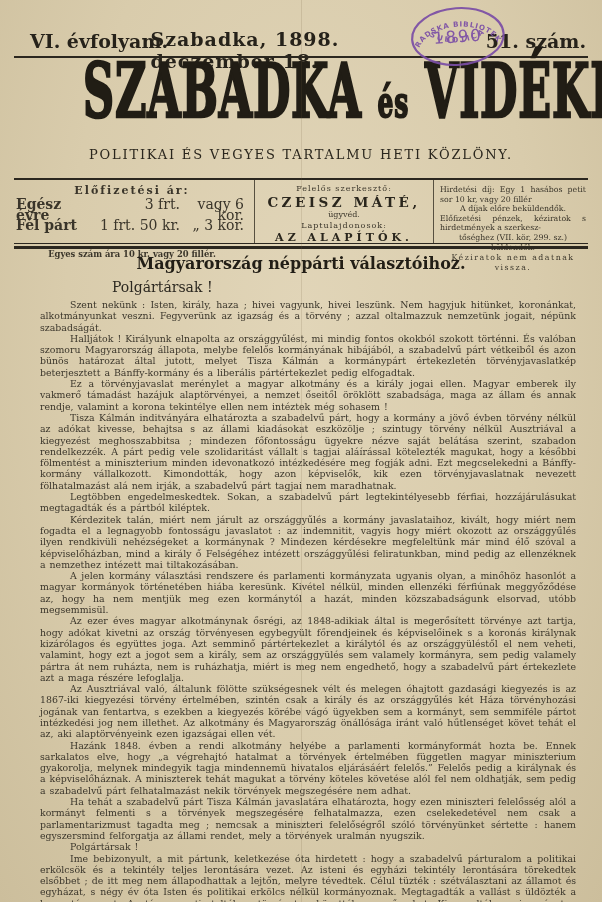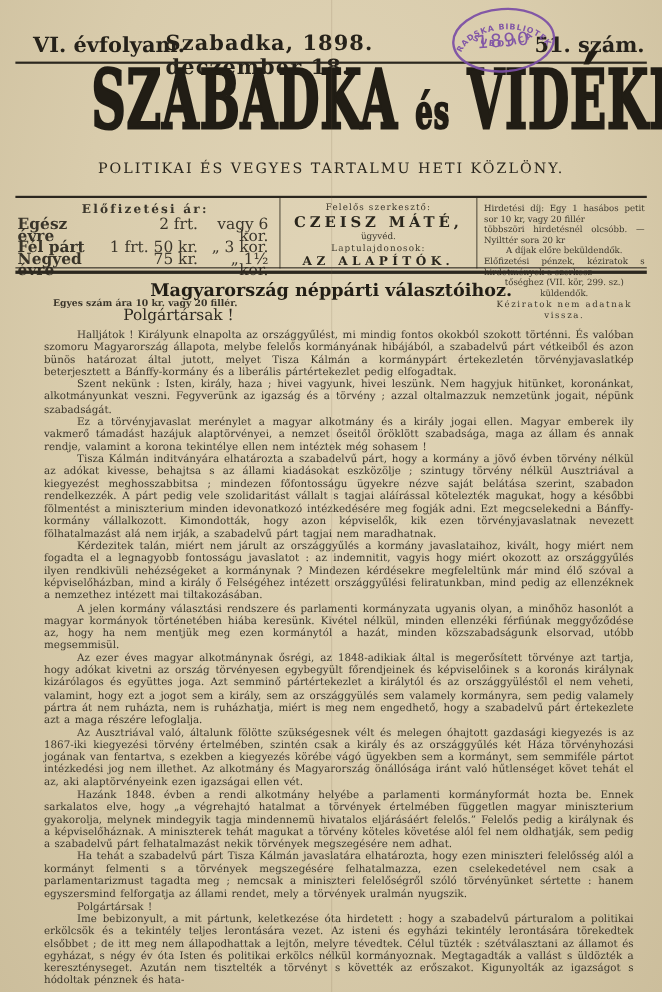--- a/index.html
+++ b/index.html
@@ -100,63 +100,58 @@
   <div class="masthead">
     <h1 class="title"><span>SZABADKA</span> <span class="amp">és</span> <span>VIDÉKE.</span></h1>
     <div class="subtitle">POLITIKAI ÉS VEGYES TARTALMU HETI KÖZLÖNY.</div>
   </div>
 
   <div class="infobar">
     <div class="col-sub">
       <div class="sub-title">Előfizetési ár:</div>
       <div class="sub-row">
         <span class="lbl">Egész évre</span>
-        <span class="prc">2 frt.</span>
+        <span class="prc">3 frt.</span>
         <span class="alt">vagy 6 kor.</span>
       </div>
       <div class="sub-row">
         <span class="lbl">Fél párt</span>
         <span class="prc">1 frt. 50 kr.</span>
         <span class="alt">„  3 kor.</span>
-      </div>
-      <div class="sub-row">
-        <span class="lbl">Negyed évre</span>
-        <span class="prc">75 kr.</span>
-        <span class="alt">„  1½ kor.</span>
       </div>
       <div class="sub-foot">Egyes szám ára 10 kr. vagy 20 fillér.</div>
     </div>
 
     <div class="col-ed">
       <div class="ed-role">Felelős szerkesztő:</div>
       <div class="ed-name">CZEISZ MÁTÉ,</div>
       <div class="ed-title">ügyvéd.</div>
       <div class="ed-ownlbl">Laptulajdonosok:</div>
       <div class="ed-owners">AZ ALAPÍTÓK.</div>
     </div>
 
     <div class="col-ads">
       <div class="ad-line">Hirdetési díj: Egy 1 hasábos petit sor 10 kr, vagy 20 fillér</div>
-      <div class="ad-line">többszöri hirdetésnél olcsóbb. — Nyilttér sora 20 kr</div>
       <div class="ad-center">A díjak előre beküldendők.</div>
       <div class="ad-line">Előfizetési pénzek, kéziratok s hirdetmények a szerkesz-</div>
       <div class="ad-center">tőséghez (VII. kör, 299. sz.) küldendők.</div>
       <div class="ad-spaced">Kéziratok nem adatnak vissza.</div>
     </div>
   </div>
   <div class="rule-double"></div>
 
   <div class="article">
     <h2 class="art-title">Magyarország néppárti választóihoz.</h2>
     <div class="salutation">Polgártársak !</div>
     <div class="bodytext">
+      <p>Szent nekünk : Isten, király, haza ; hivei vagyunk, hivei leszünk. Nem hagyjuk hitünket, koronánkat, alkotmányunkat veszni. Fegyverünk az igazság és a törvény ; azzal oltalmazzuk nemzetünk jogait, népünk szabadságát.</p>
       <p>Halljátok ! Királyunk elnapolta az országgyűlést, mi mindig fontos okokból szokott történni. És valóban szomoru Magyarország állapota, melybe felelős kormányának hibájából, a szabadelvű párt vétkeiből és azon bünös határozat által jutott, melyet Tisza Kálmán a kormánypárt értekezletén törvényjavaslatkép beterjesztett a Bánffy-kormány és a liberális pártértekezlet pedig elfogadtak.</p>
-      <p>Szent nekünk : Isten, király, haza ; hivei vagyunk, hivei leszünk. Nem hagyjuk hitünket, koronánkat, alkotmányunkat veszni. Fegyverünk az igazság és a törvény ; azzal oltalmazzuk nemzetünk jogait, népünk szabadságát.</p>
       <p>Ez a törvényjavaslat merénylet a magyar alkotmány és a király jogai ellen. Magyar emberek ily vakmerő támadást hazájuk alaptörvényei, a nemzet őseitől öröklött szabadsága, maga az állam és annak rendje, valamint a korona tekintélye ellen nem intéztek még sohasem !</p>
       <p>Tisza Kálmán inditványára elhatározta a szabadelvű párt, hogy a kormány a jövő évben törvény nélkül az adókat kivesse, behajtsa s az állami kiadásokat eszközölje ; szintugy törvény nélkül Ausztriával a kiegyezést meghosszabbitsa ; mindezen főfontosságu ügyekre nézve saját belátása szerint, szabadon rendelkezzék. A párt pedig vele szolidaritást vállalt s tagjai aláírással kötelezték magukat, hogy a későbbi fölmentést a miniszterium minden idevonatkozó intézkedésére meg fogják adni. Ezt megcselekedni a Bánffy-kormány vállalkozott. Kimondották, hogy azon képviselők, kik ezen törvényjavaslatnak nevezett fölhatalmazást alá nem irják, a szabadelvű párt tagjai nem maradhatnak.</p>
+      <p>Legtöbben engedelmeskedtek. Sokan, a szabadelvű párt legtekintélyesebb férfiai, hozzájárulásukat megtagadták és a pártból kiléptek.</p>
       <p>Kérdezitek talán, miért nem járult az országgyűlés a kormány javaslataihoz, kivált, hogy miért nem fogadta el a legnagyobb fontosságu javaslatot : az indemnitit, vagyis hogy miért okozott az országgyűlés ilyen rendkivüli nehézségeket a kormánynak ? Mindezen kérdésekre megfeleltünk már mind élő szóval a képviselőházban, mind a király ő Felségéhez intézett országgyűlési feliratunkban, mind pedig az ellenzéknek a nemzethez intézett mai tiltakozásában.</p>
       <p>A jelen kormány választási rendszere és parlamenti kormányzata ugyanis olyan, a minőhöz hasonlót a magyar kormányok történetében hiába keresünk. Kivétel nélkül, minden ellenzéki férfiúnak meggyőződése az, hogy ha nem mentjük meg ezen kormánytól a hazát, minden közszabadságunk elsorvad, utóbb megsemmisül.</p>
       <p>Az ezer éves magyar alkotmánynak ősrégi, az 1848-adikiak által is megerősített törvénye azt tartja, hogy adókat kivetni az ország törvényesen egybegyült főrendjeinek és képviselőinek s a koronás királynak kizárólagos és együttes joga. Azt semminő pártértekezlet a királytól és az országgyüléstől el nem veheti, valamint, hogy ezt a jogot sem a király, sem az országgyülés sem valamely kormányra, sem pedig valamely pártra át nem ruházta, nem is ruházhatja, miért is meg nem engedhető, hogy a szabadelvű párt értekezlete azt a maga részére lefoglalja.</p>
       <p>Az Ausztriával való, általunk fölötte szükségesnek vélt és melegen óhajtott gazdasági kiegyezés is az 1867-iki kiegyezési törvény értelmében, szintén csak a király és az országgyűlés két Háza törvényhozási jogának van fentartva, s ezekben a kiegyezés körébe vágó ügyekben sem a kormányt, sem semmiféle pártot intézkedési jog nem illethet. Az alkotmány és Magyarország önállósága iránt való hűtlenséget követ tehát el az, aki alaptörvényeink ezen igazságai ellen vét.</p>
       <p>Hazánk 1848. évben a rendi alkotmány helyébe a parlamenti kormányformát hozta be. Ennek sarkalatos elve, hogy „a végrehajtó hatalmat a törvények értelmében független magyar miniszterium gyakorolja, melynek mindegyik tagja mindennemü hivatalos eljárásáért felelős.” Felelős pedig a királynak és a képviselőháznak. A miniszterek tehát magukat a törvény köteles követése alól fel nem oldhatják, sem pedig a szabadelvű párt felhatalmazást nekik törvények megszegésére nem adhat.</p>
       <p>Ha tehát a szabadelvű párt Tisza Kálmán javaslatára elhatározta, hogy ezen miniszteri felelősség alól a kormányt felmenti s a törvények megszegésére felhatalmazza, ezen cselekedetével nem csak a parlamentarizmust tagadta meg ; nemcsak a miniszteri felelőségről szóló törvényünket sértette : hanem egyszersmind felforgatja az állami rendet, mely a törvények uralmán nyugszik.</p>
       <p>Polgártársak !</p>
       <p>Ime bebizonyult, a mit pártunk, keletkezése óta hirdetett : hogy a szabadelvű párturalom a politikai erkölcsök és a tekintély teljes lerontására vezet. Az isteni és egyházi tekintély lerontására törekedtek elsőbbet ; de itt meg nem állapodhattak a lejtőn, melyre tévedtek. Célul tüzték : szétválasztani az államot és egyházat, s négy év óta Isten és politikai erkölcs nélkül kormányoznak. Megtagadták a vallást s üldözték a keresztényseget. Azután nem tisztelték a törvényt s követték az erőszakot. Kigunyolták az igazságot s hódoltak pénznek és hata-</p>
     </div>
   </div>

